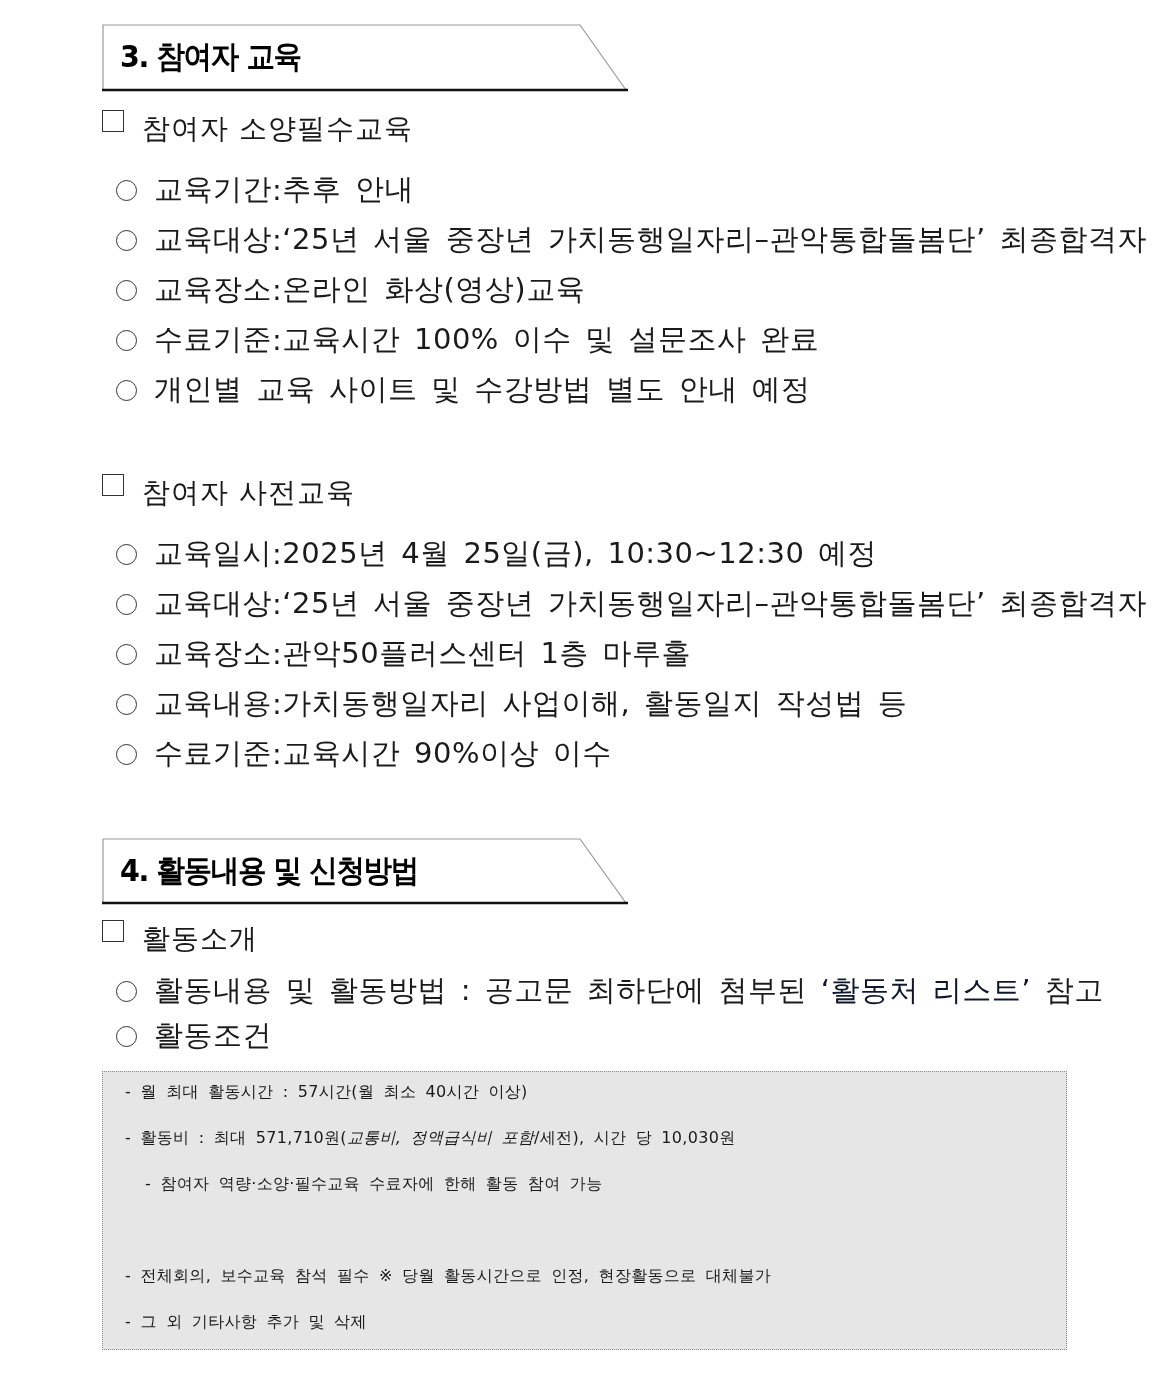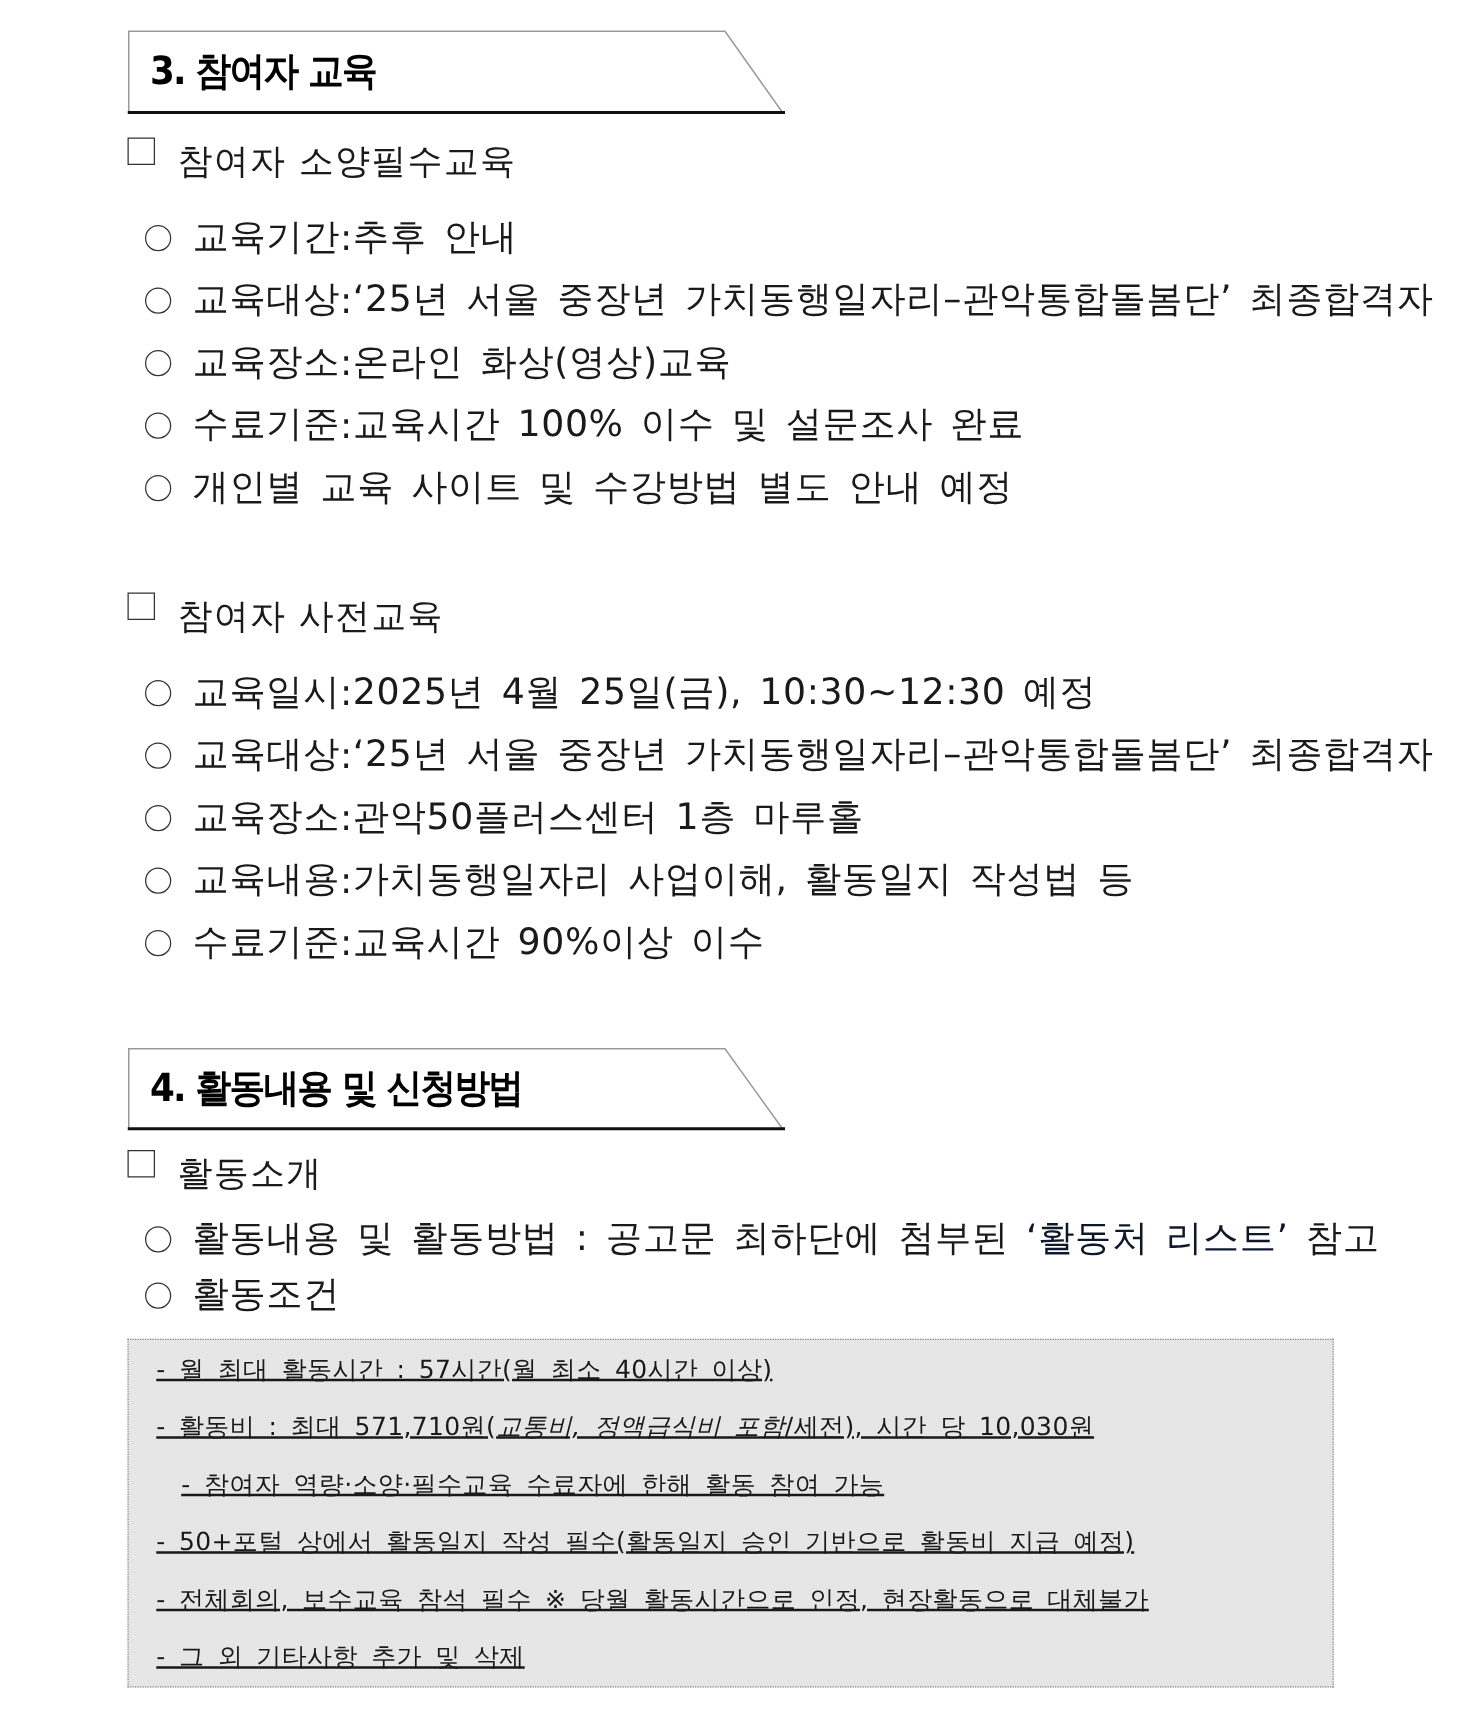--- a/index.html
+++ b/index.html
@@ -34,22 +34,22 @@
     display: inline-block; width: 21px; height: 21px; border: 1.5px solid #333;
     border-radius: 50%; margin-right: 17px; box-sizing: border-box; flex: none;
   }
   .u { text-underline-offset: 4px; }
   .blue { color: #0f172a; }
   .gray-box {
     position: absolute; left: 102px; top: 1071px; width: 965px; height: 279px;
     background: #e6e6e6; border: 1px dotted #888; box-sizing: border-box;
   }
   .dash-item {
-    position: absolute; left: 22px; font-size: 20px; color: #1a1a1a;
-    white-space: nowrap; letter-spacing: 0.3px; word-spacing: 4px; text-decoration: underline;
+    position: absolute; left: 22px; font-size: 16px; color: #1a1a1a;
+    white-space: nowrap; letter-spacing: 0.3px; word-spacing: 4px;
   }
   .it { font-style: italic; }
 </style>
 </head>
 <body>
 
 <div class="section-header" style="top:24px;">
   <svg width="526" height="68">
     <polyline points="1,66 1,1 478,1 524,66" fill="none" stroke="#999" stroke-width="1.2"></polyline>
     <line x1="0" y1="66" x2="526" y2="66" stroke="#111" stroke-width="2.5"></line>
@@ -148,16 +148,15 @@
 </div>
 <div class="circ-item" style="top:1016px;">
   <span class="circ"></span>
   <span>활동조건</span>
 </div>
 
 <div class="gray-box">
   <div class="dash-item" style="top:10px;">- 월 최대 활동시간 : 57시간(월 최소 40시간 이상)</div>
   <div class="dash-item" style="top:56px;"><span>- 활동비 : 최대 571,710원(</span><span class="it">교통비, 정액급식비 포함</span><span>/세전), 시간 당 10,030원</span></div>
   <div class="dash-item" style="top:102px;margin-left:20px;">- 참여자 역량·소양·필수교육 수료자에 한해 활동 참여 가능</div>
-  <div class="dash-item" style="top:148px;">- 50+포털 상에서 활동일지 작성 필수(활동일지 승인 기반으로 활동비 지급 예정)</div>
   <div class="dash-item" style="top:194px;">- 전체회의, 보수교육 참석 필수 ※ 당월 활동시간으로 인정, 현장활동으로 대체불가</div>
   <div class="dash-item" style="top:240px;">- 그 외 기타사항 추가 및 삭제</div>
 </div>
 
 </body></html>

